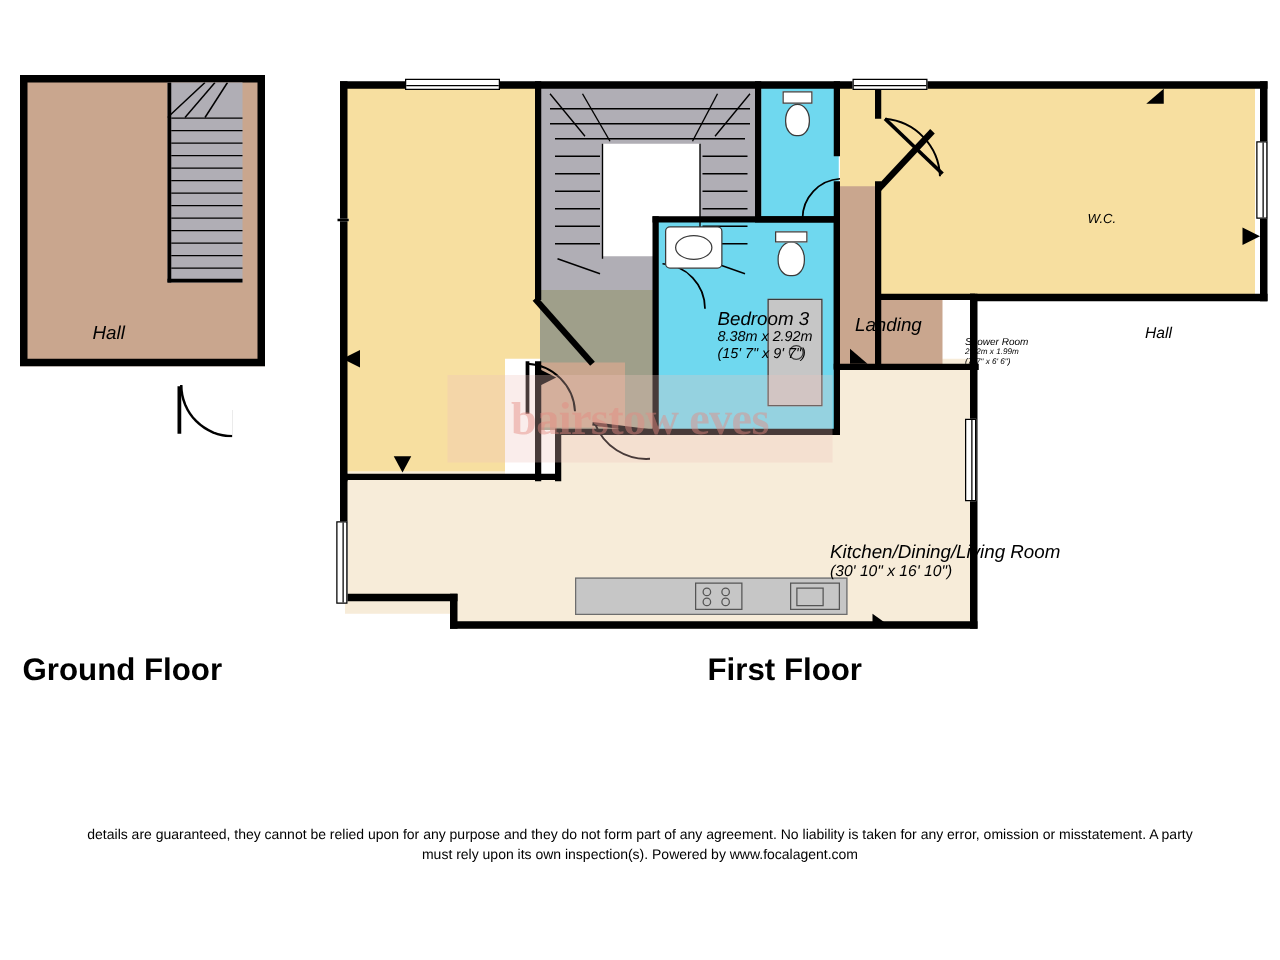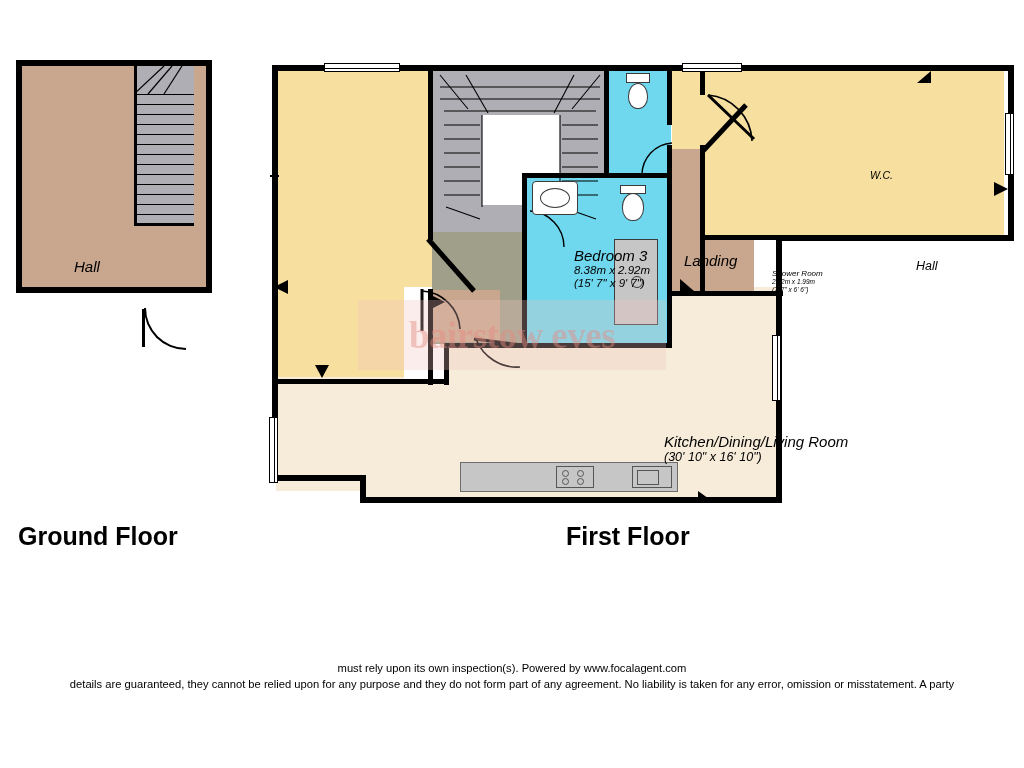--- a/index.html
+++ b/index.html
@@ -497,17 +497,17 @@
       <div class="room-dims">(30' 10" x 16' 10")</div>
     </div>
   </div>
 
   <div id="watermark">bairstow eves</div>
 
   <div class="floor-title" id="title-first">First Floor</div>
   <div class="floor-title" id="title-ground">Ground Floor</div>
 
   <div id="disclaimer">
+    <div>details are guaranteed, they cannot be relied upon for any purpose and they do not form part of any agreement. No liability is taken for any error, omission or misstatement. A party</div>
     <div>must rely upon its own inspection(s). Powered by www.focalagent.com</div>
-    <div>details are guaranteed, they cannot be relied upon for any purpose and they do not form part of any agreement. No liability is taken for any error, omission or misstatement. A party</div>
   </div>
 
 </div>
 
 </body></html>

